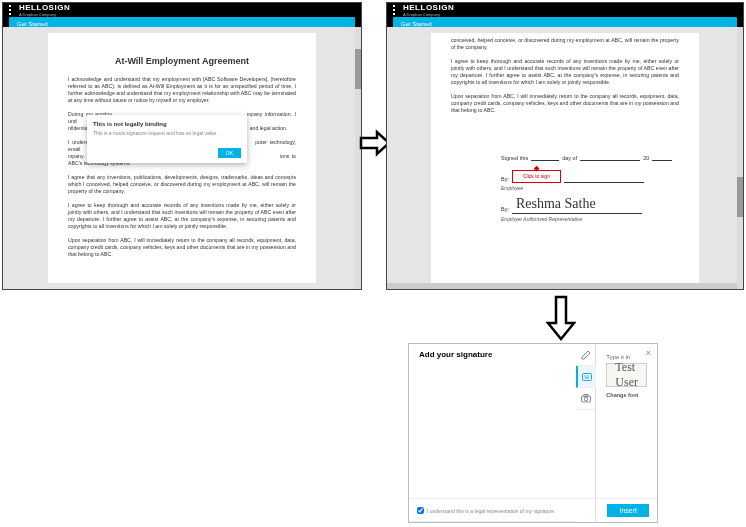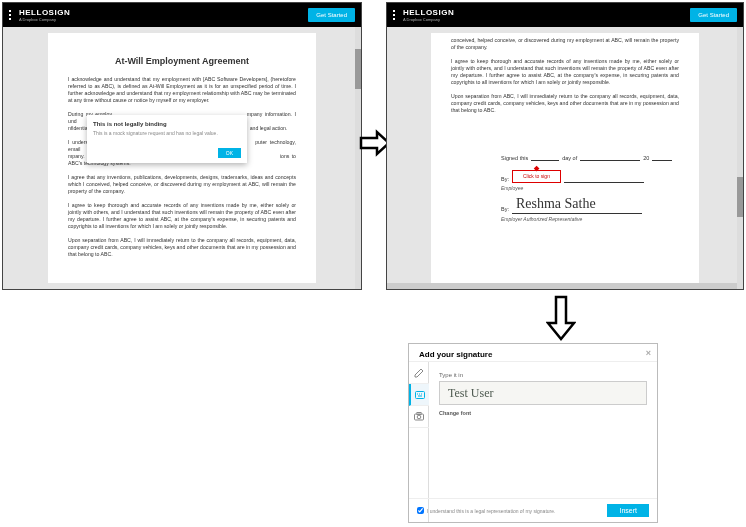--- a/index.html
+++ b/index.html
@@ -17,24 +17,24 @@
     background: #fff;
   }
   .panel1 { left: 2px; top: 2px; width: 360px; height: 288px; }
   .panel2 { left: 386px; top: 2px; width: 358px; height: 288px; }
   .panel3 { left: 408px; top: 343px; width: 250px; height: 180px; }
 
   .topbar {
     height: 24px;
     background: #000;
     display: flex;
-    align-items: center;
     justify-content: space-between;
     padding: 0 6px;
     color: #fff;
+    flex-direction: column;
   }
   .brand { display: flex; align-items: center; gap: 4px; }
   .brand-dots { display: flex; flex-direction: column; gap: 2px; margin-right: 4px;}
   .brand-dots span { width:2px; height:2px; background:#fff; }
   .brand-logo { font-size: 8px; font-weight: bold; letter-spacing: 0.5px; }
   .brand-sub { font-size: 4px; color:#aaa; margin-top:0px;}
   .get-started {
     background: #00b3e6;
     color: #fff;
     font-size: 6px;
@@ -239,21 +239,21 @@
     </div>
     <div style="position:absolute;bottom:0;left:0;right:6px;height:6px;background:#ccc"></div>
   </div>
 </div>
 
 <svg class="arrow" style="left:546px; top:295px;" width="30" height="48">
   <path d="M10 2 L20 2 L20 28 L28 28 L15 44 L2 28 L10 28 Z" fill="none" stroke="#000" stroke-width="2.5"></path>
 </svg>
 
 <div class="panel panel3" style="border:1px solid #bbb;">
-  <div style="display:flex;flex-direction:column;height:100%;">
+  <div style="display:flex;flex-direction:row;height:100%;">
     <div class="sig-modal-title-row">
       <span>Add your signature</span>
       <span class="sig-close">×</span>
     </div>
     <div style="display:flex;flex:1;min-height:0;">
       <div class="sig-sidebar">
         <div class="sig-tab">
           <svg width="10" height="10">
               <path d="M1 9 L3 9 L9 3 L7 1 L1 7 Z" fill="none" stroke="#888" stroke-width="1"></path>
             </svg>

